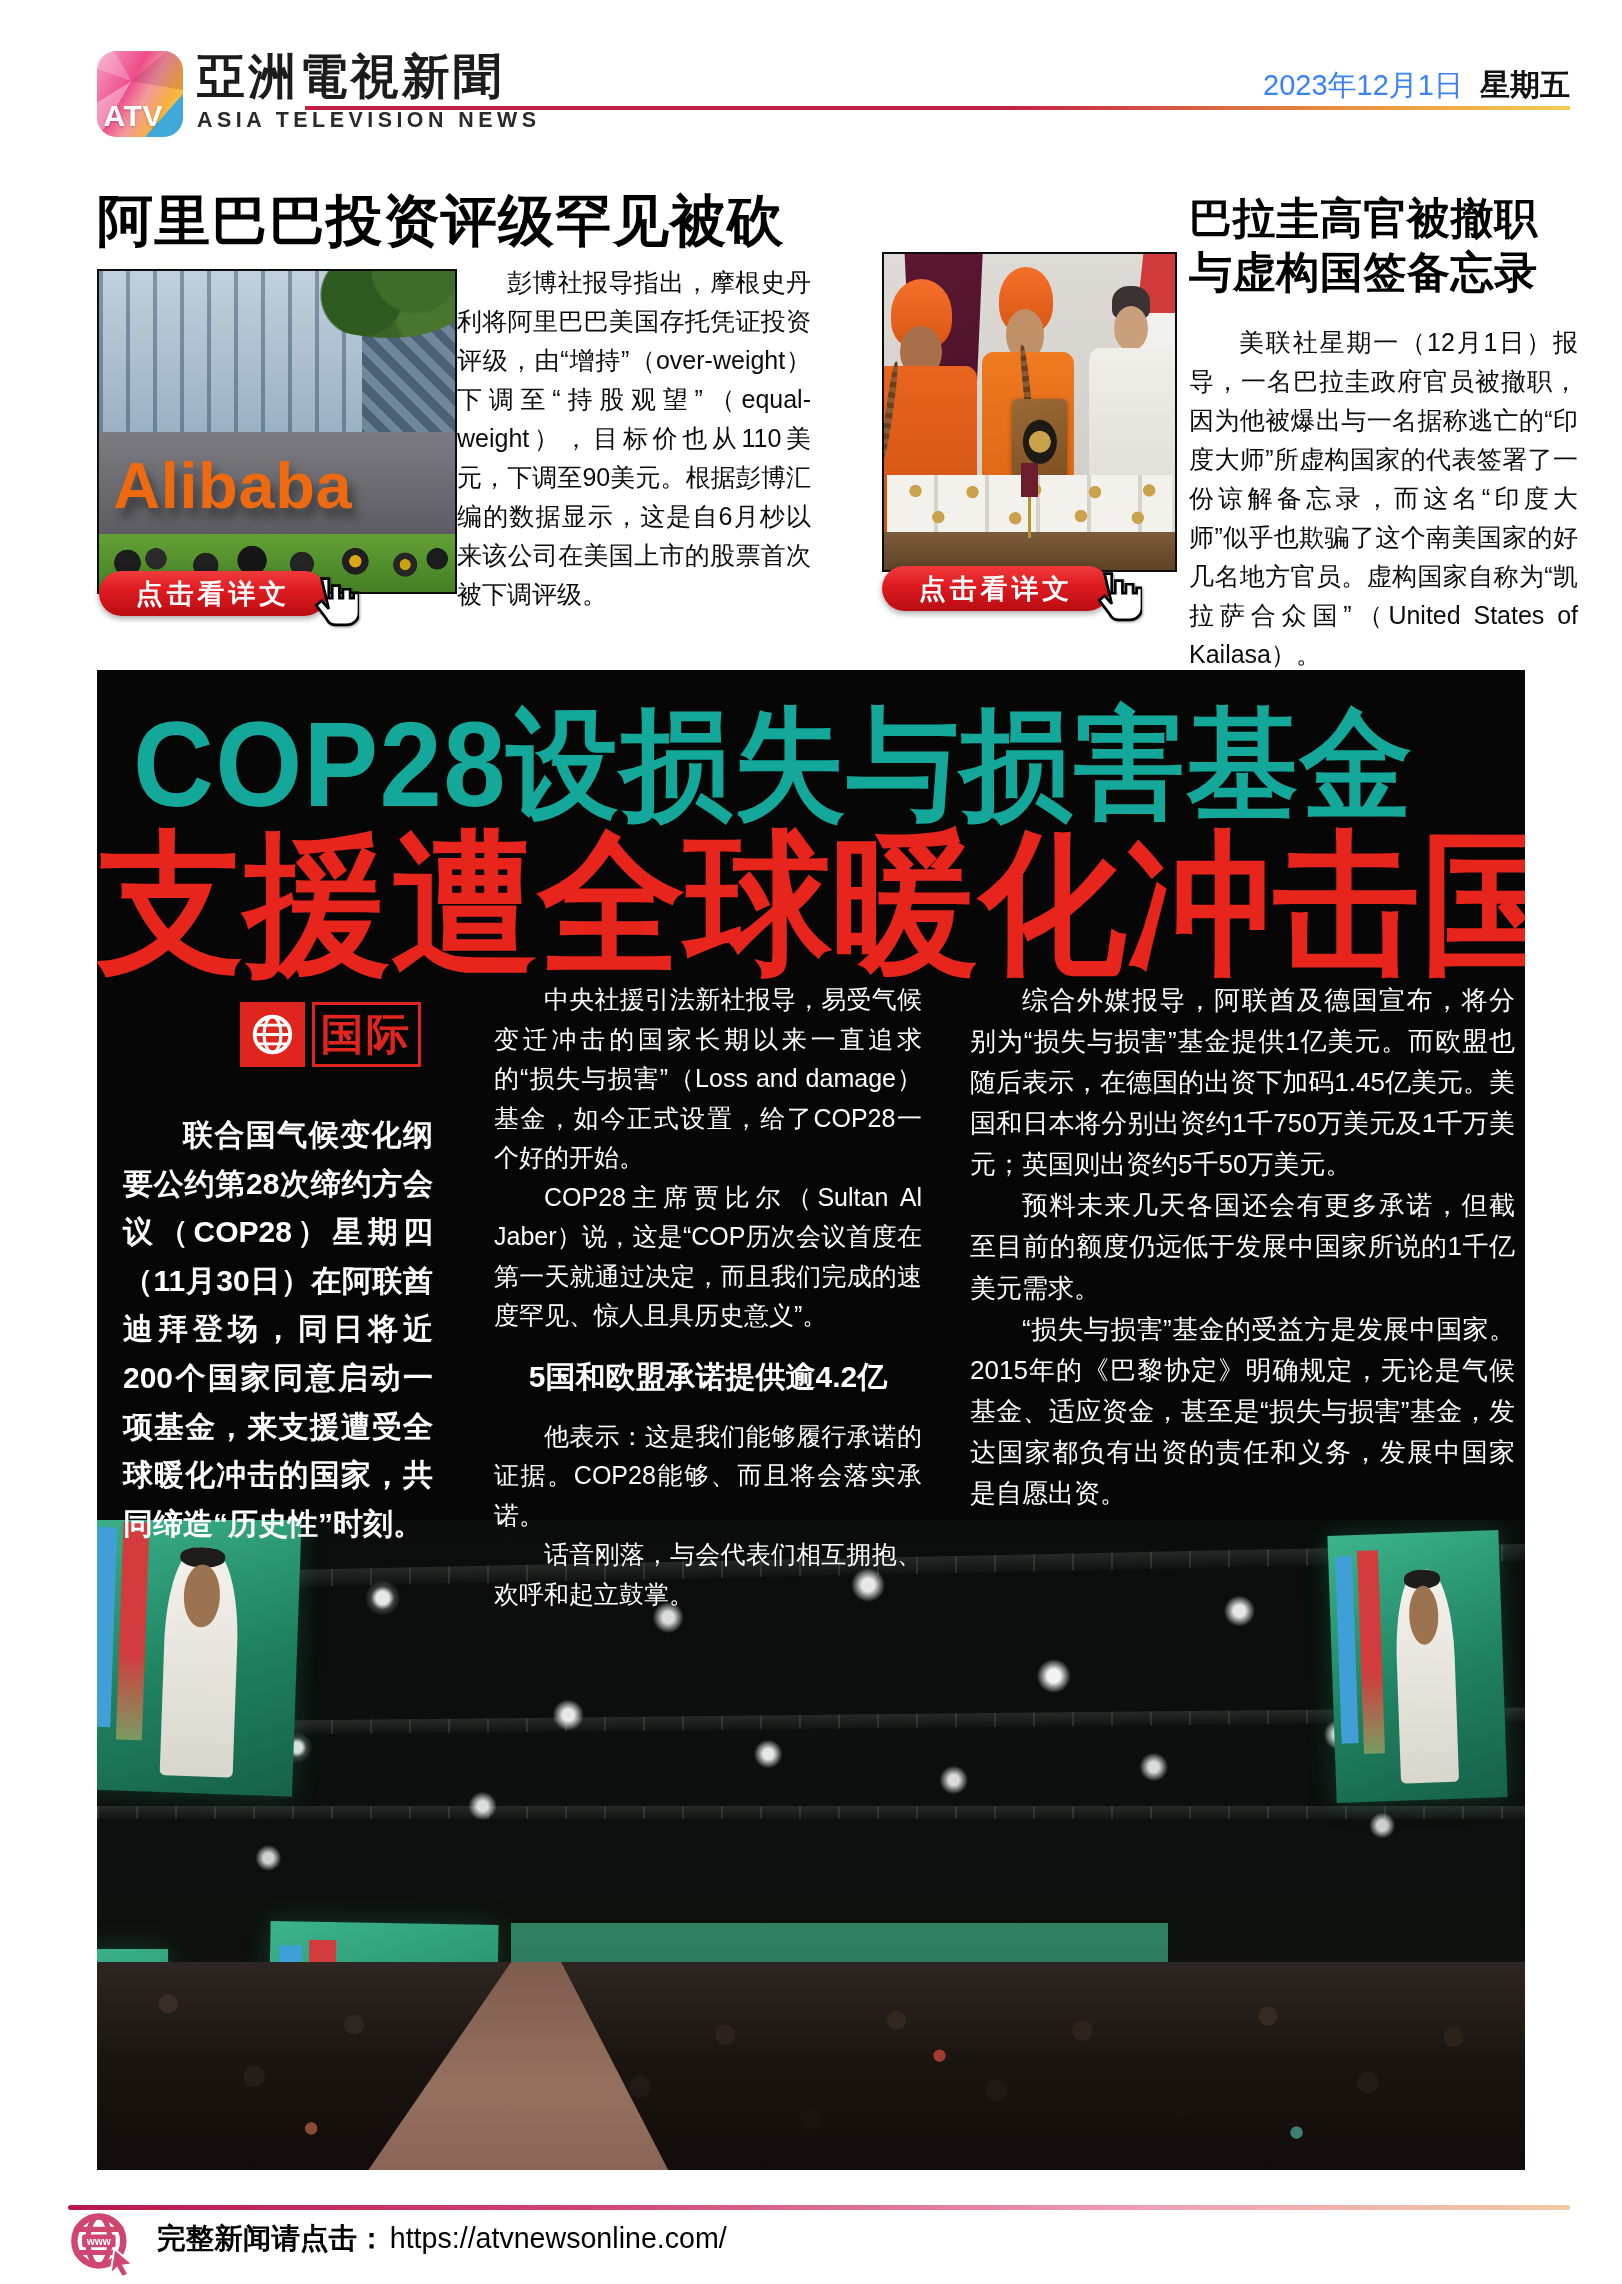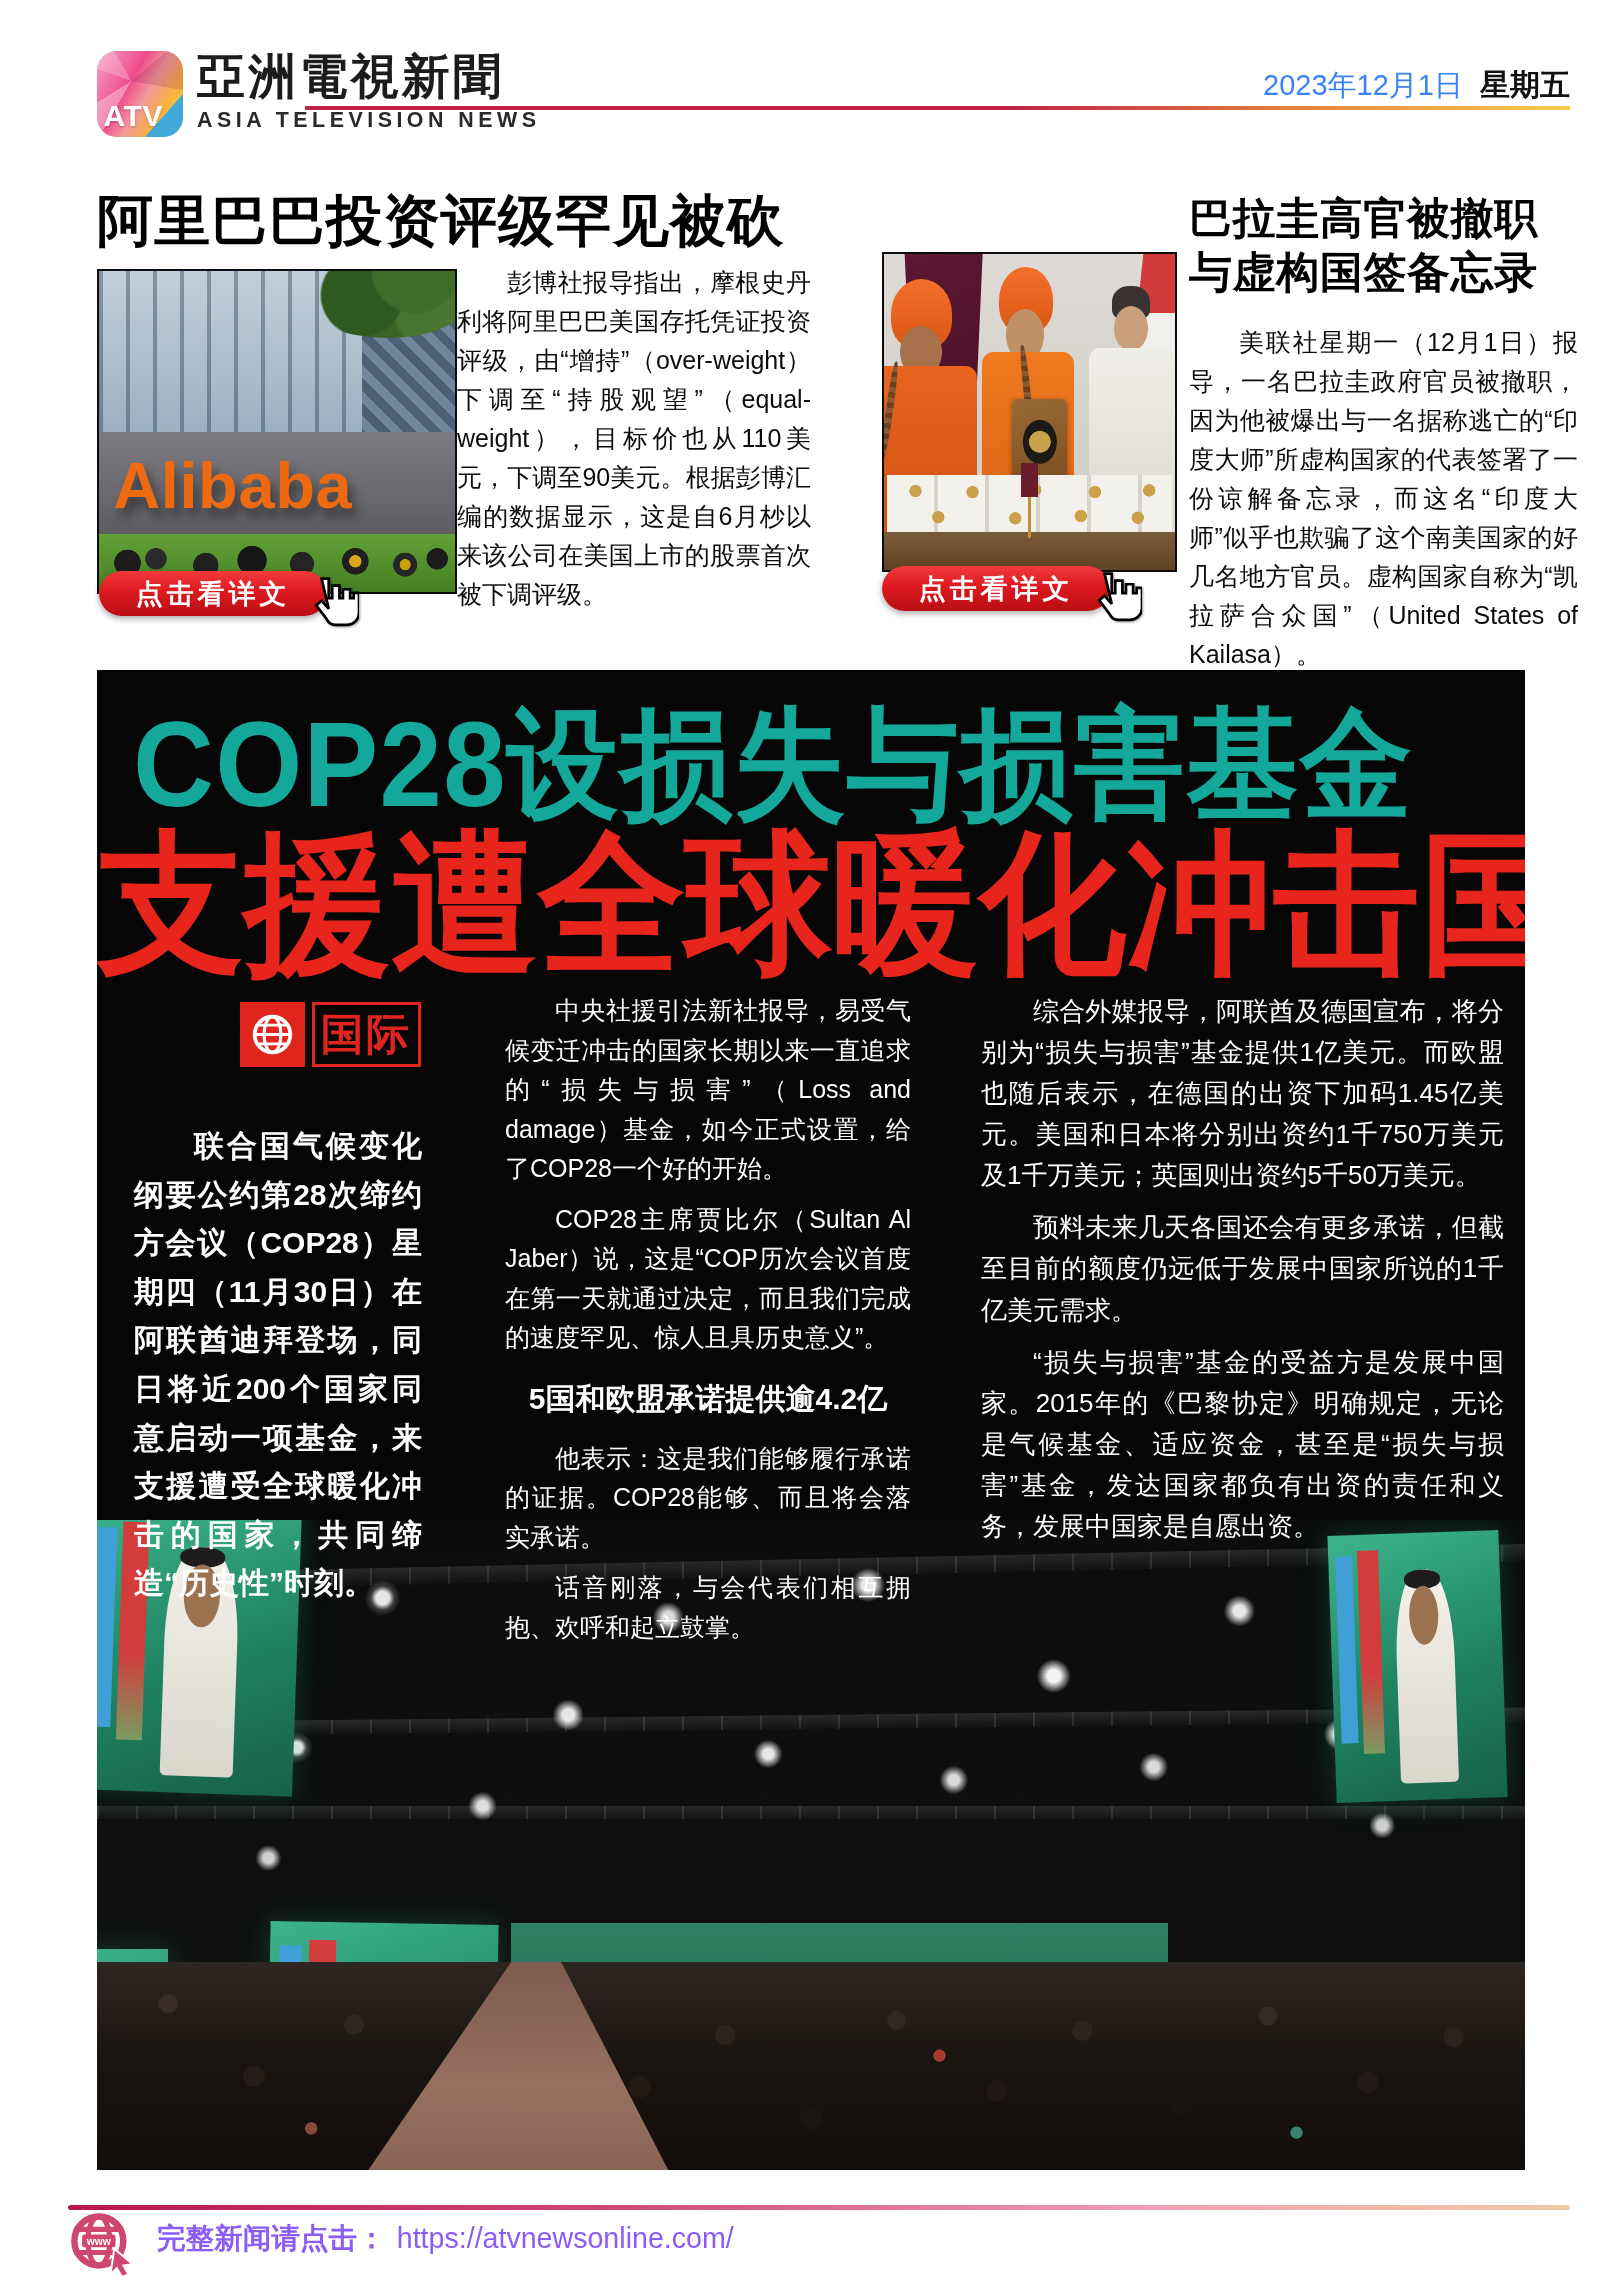--- a/index.html
+++ b/index.html
@@ -114,21 +114,21 @@
   .feature{left:97px;top:670px;width:1428px;height:1500px;background:#060606;overflow:hidden;}
   .f-title1{position:absolute;left:36px;top:31px;width:1363px;font-size:112px;font-weight:900;color:#14a89a;
      letter-spacing:1.3px;line-height:1.05;transform:scaleY(1.08);transform-origin:top left;white-space:nowrap;}
   .f-title2{position:absolute;left:0;top:156px;width:100%;text-align:center;font-size:147px;font-weight:900;color:#e8251d;
      line-height:1.02;transform:scaleY(1.05);transform-origin:top center;white-space:nowrap;}
   .f-badge{position:absolute;left:143px;top:332px;height:65px;display:flex;align-items:stretch;}
   .f-badge-globe{width:65px;background:#e0251f;display:flex;align-items:center;justify-content:center;}
   .f-badge-label{width:103px;margin-left:6.5px;border:3.2px solid #e0251f;color:#e0251f;display:flex;align-items:center;justify-content:center;
      font-size:43px;font-weight:900;letter-spacing:2.6px;}
   .f-col{position:absolute;color:#fff;text-align:justify;}
-  .f-col p{margin:11px;text-indent:2em;}
+  .f-col p{margin:0;text-indent:2em;}
   .f-col1{left:26px;top:441px;width:310px;font-size:30px;font-weight:bold;line-height:1.62;z-index:3;}
   .f-col2{left:397px;top:310px;width:428px;font-size:25px;line-height:1.58;z-index:3;}
   .f-col3{left:873px;top:310px;width:545px;font-size:26px;line-height:1.58;z-index:3;}
   .f-subhead{font-size:30px;font-weight:900;text-align:center;text-indent:0 !important;margin:17px 0 17px 0 !important;}
 
   
   .cop-photo{position:absolute;left:0;top:850px;width:1428px;height:650px;overflow:hidden;
      background:linear-gradient(180deg,#0a0d0b 0%,#0d100e 55%,#141110 100%);}
   .cp-truss{position:absolute;left:0;width:100%;
      background:repeating-linear-gradient(90deg,rgba(120,120,120,.25) 0 1.9px,transparent 1.9px 39px),
@@ -211,21 +211,21 @@
        radial-gradient(circle at 84% 82%,#3e7f74 0 5.8px,transparent 6.5px),
        linear-gradient(180deg,#2e2620 0%,#1b1511 45%,#120d0a 100%);}
   .cp-aisle{position:absolute;left:0;top:68%;width:100%;height:32%;
      background:linear-gradient(180deg,#7e5c4e 0%,#96705f 60%,#8a6556 100%);
      clip-path:polygon(29% 0,32.5% 0,40% 100%,19% 100%);}
 
   
   .footer-line{left:68px;top:2205px;width:1502px;height:4.5px;border-radius:2.6px;
      background:linear-gradient(90deg,#b8174a 0%,#cf4670 35%,#eda0b6 72%,#f3c9a3 100%);}
   .footer-icon{left:65px;top:2210px;}
-  .footer-text{left:157px;top:2219px;font-size:28.6px;color:#8b5cf6;display:flex;gap:11px;align-items:baseline;}
+  .footer-text{left:157px;top:2219px;font-size:28.6px;color:#000000;display:flex;gap:4px;align-items:baseline;}
   .footer-text .lbl{font-weight:bold;}
   .footer-text .url{font-weight:normal;}
 </style>
 </head>
 <body>
 
 <div class="page">
 
   <div class="abs logo">
     <div class="facet1"></div>

